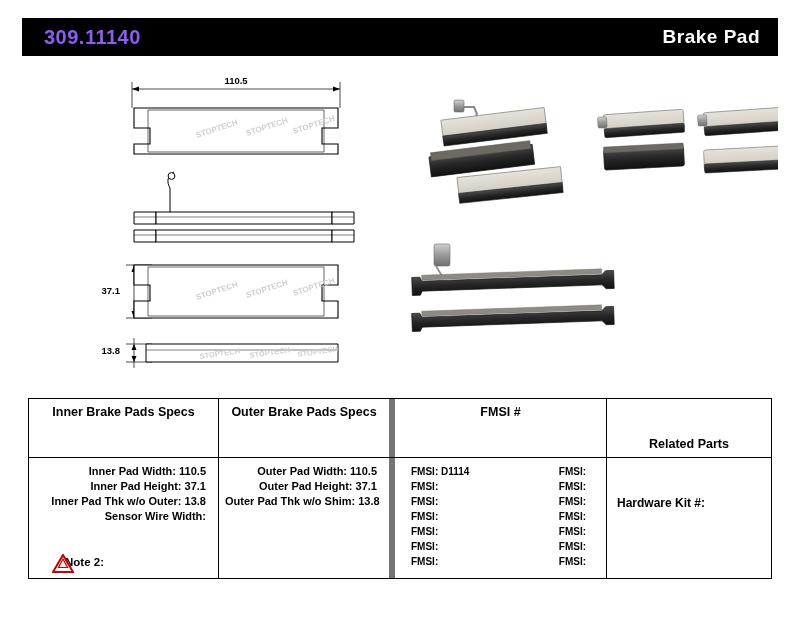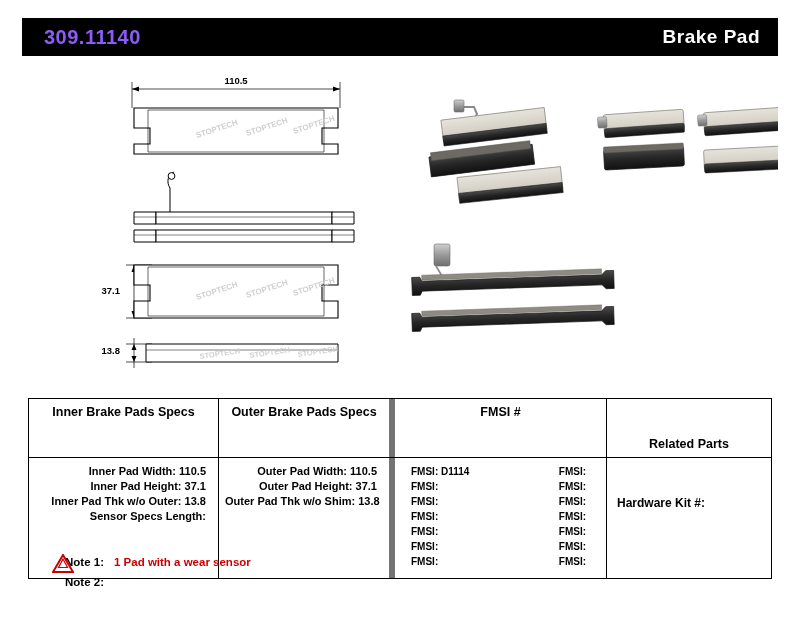--- a/index.html
+++ b/index.html
@@ -320,21 +320,21 @@
         </div>
         <div class="spec-line">
           <span>Inner Pad Height:</span>
           <span class="val">37.1</span>
         </div>
         <div class="spec-line">
           <span>Inner Pad Thk w/o Outer:</span>
           <span class="val">13.8</span>
         </div>
         <div class="spec-line">
-          <span>Sensor Specs Length:</span>
+          <span>Sensor Wire Width:</span>
           <span class="val"></span>
         </div>
       </div>
 
       <div class="cell col2">
         <div class="spec-line">
           <span>Outer Pad Width:</span>
           <span class="val">110.5</span>
         </div>
         <div class="spec-line">
@@ -376,22 +376,18 @@
 
     </div>
   </div>
 
   <div class="notes">
     <svg class="warn-icon" viewBox="0 0 22 20" xmlns="http://www.w3.org/2000/svg">
       <path d="M11,1 L21,18 L1,18 Z" fill="#ffffff" stroke="#cc0000" stroke-width="2"></path>
       <path d="M11,5 L15.5,13.5 L6.5,13.5 Z" fill="none" stroke="#cc0000" stroke-width="1.2"></path>
     </svg>
     <div class="note-row">
-      <div class="note-label">Note 1:</div>
-      <div class="note-value">1 Pad with a wear sensor</div>
-    </div>
-    <div class="note-row">
       <div class="note-label">Note 2:</div>
       <div class="note-value"></div>
     </div>
   </div>
 
 </div>
 
 </body></html>

